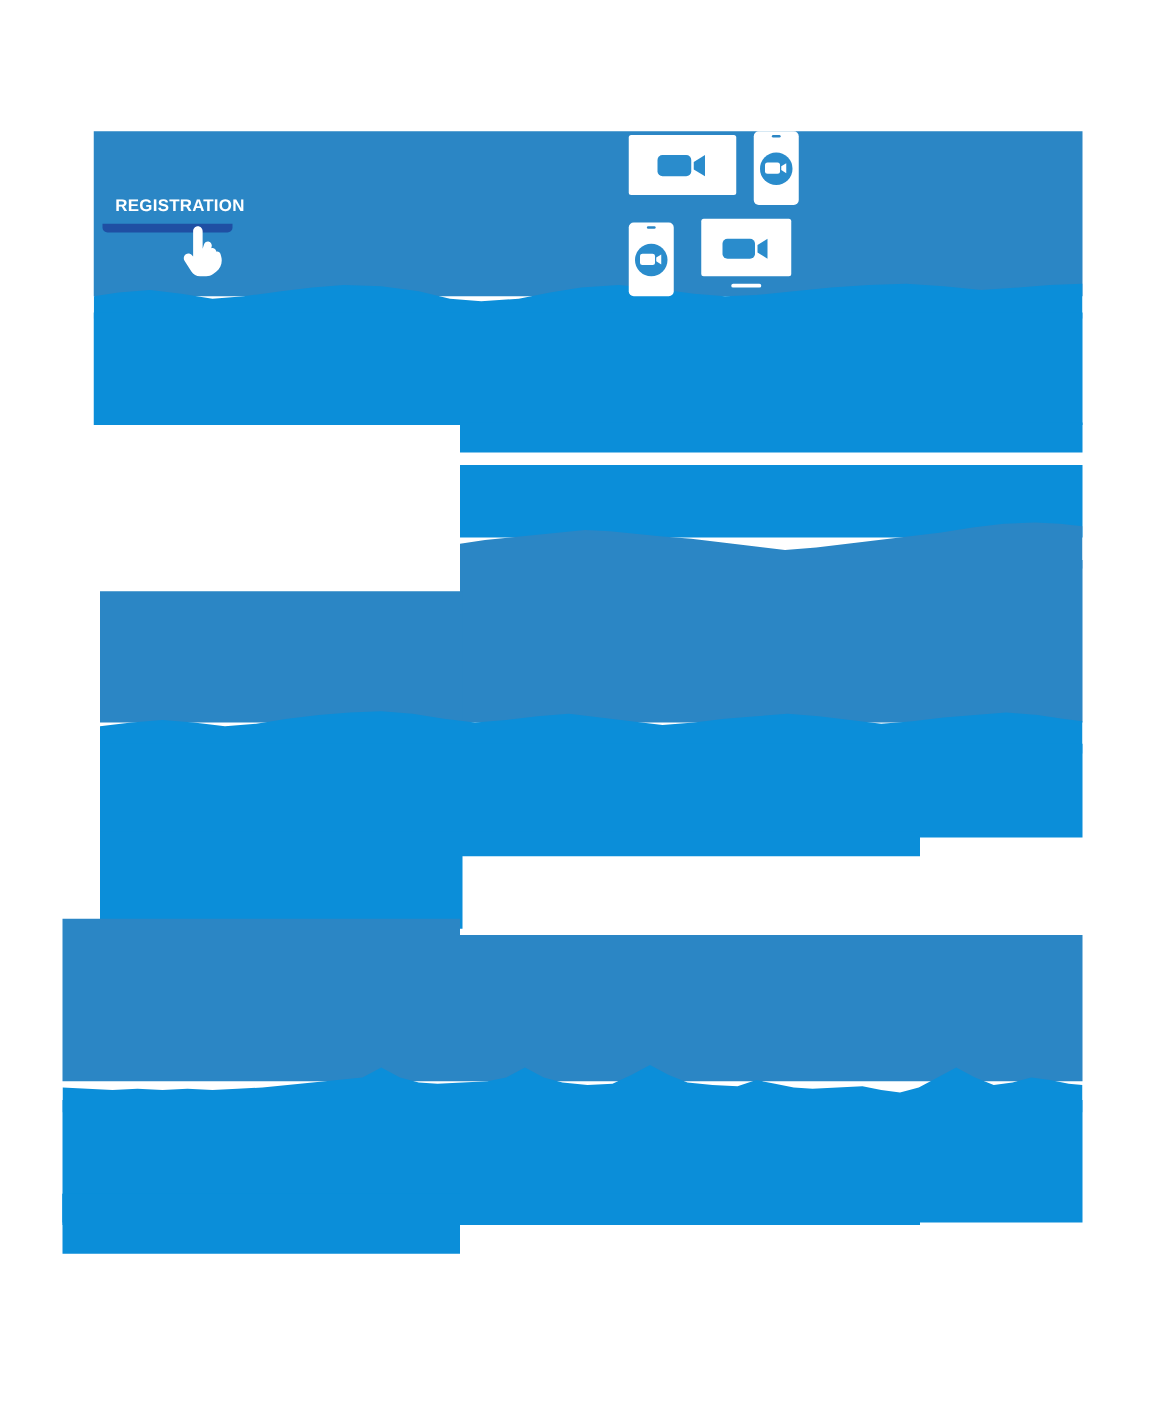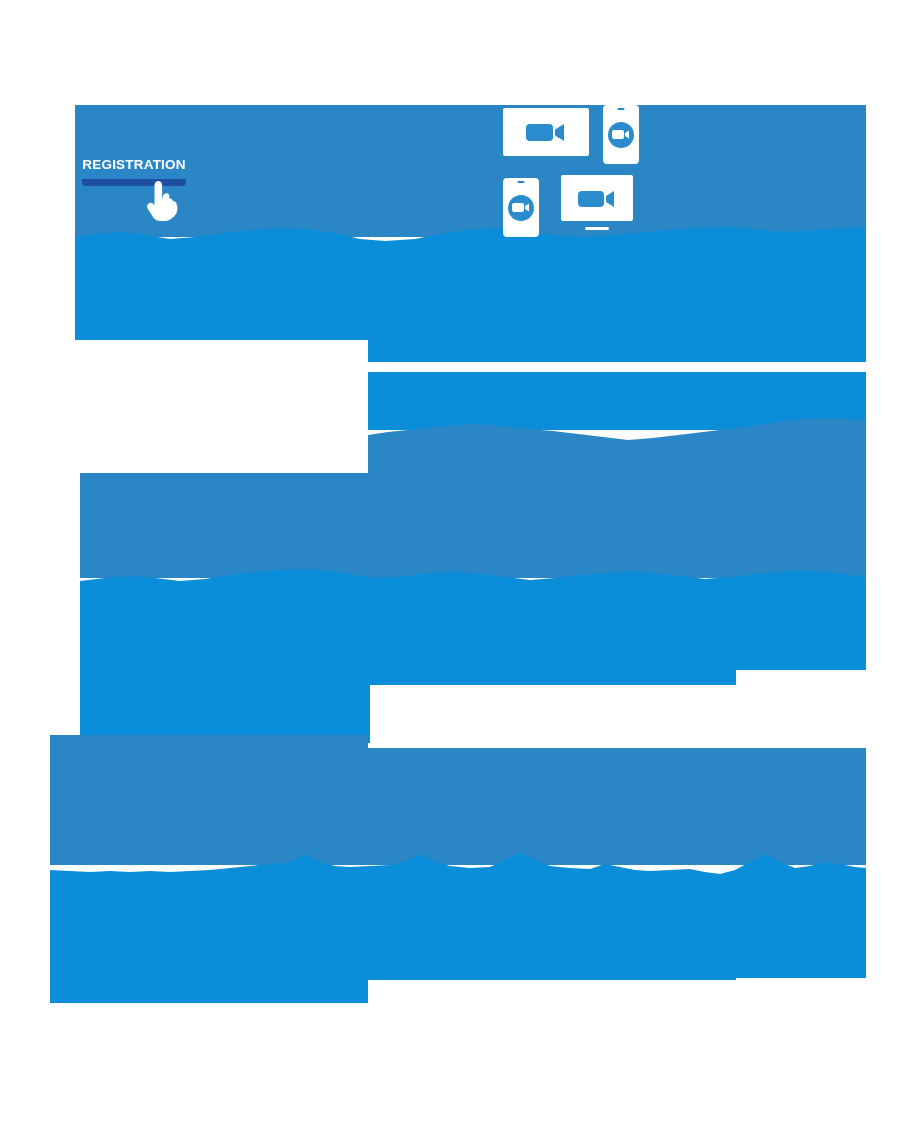--- a/index.html
+++ b/index.html
@@ -24,21 +24,21 @@
   
   .block {
     position: absolute;
   }
   .block.bright { background: #0b8ed9; }
   .block.muted  { background: #2b86c5; }
 
   
   #registration-button {
     position: absolute;
-    left: 82px;
+    left: 92px;
     top: 155px;
     width: 104px;
     height: 32px;
     display: flex;
     align-items: flex-start;
     justify-content: center;
     padding-top: 2px;
     box-sizing: border-box;
   }
   #registration-button .reg-label {

